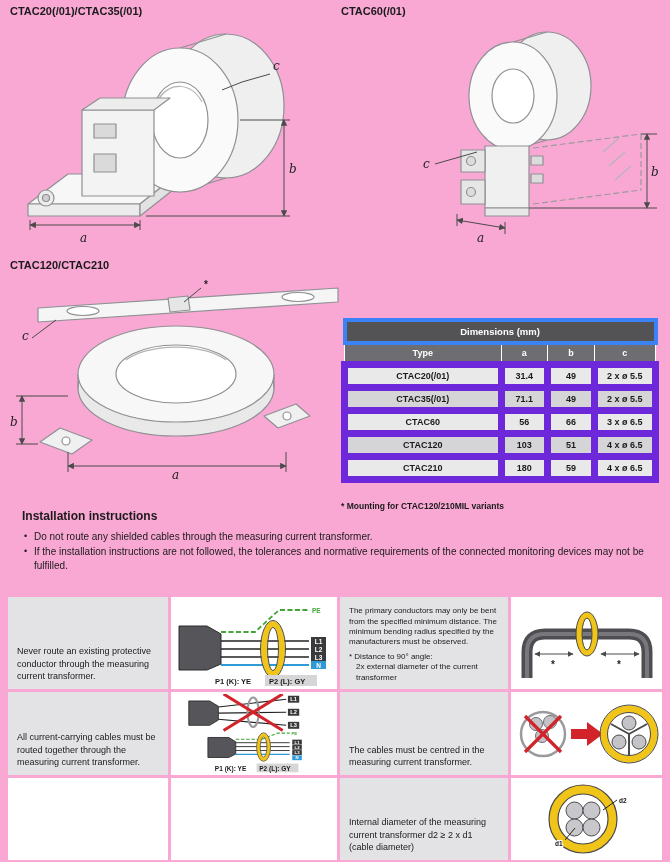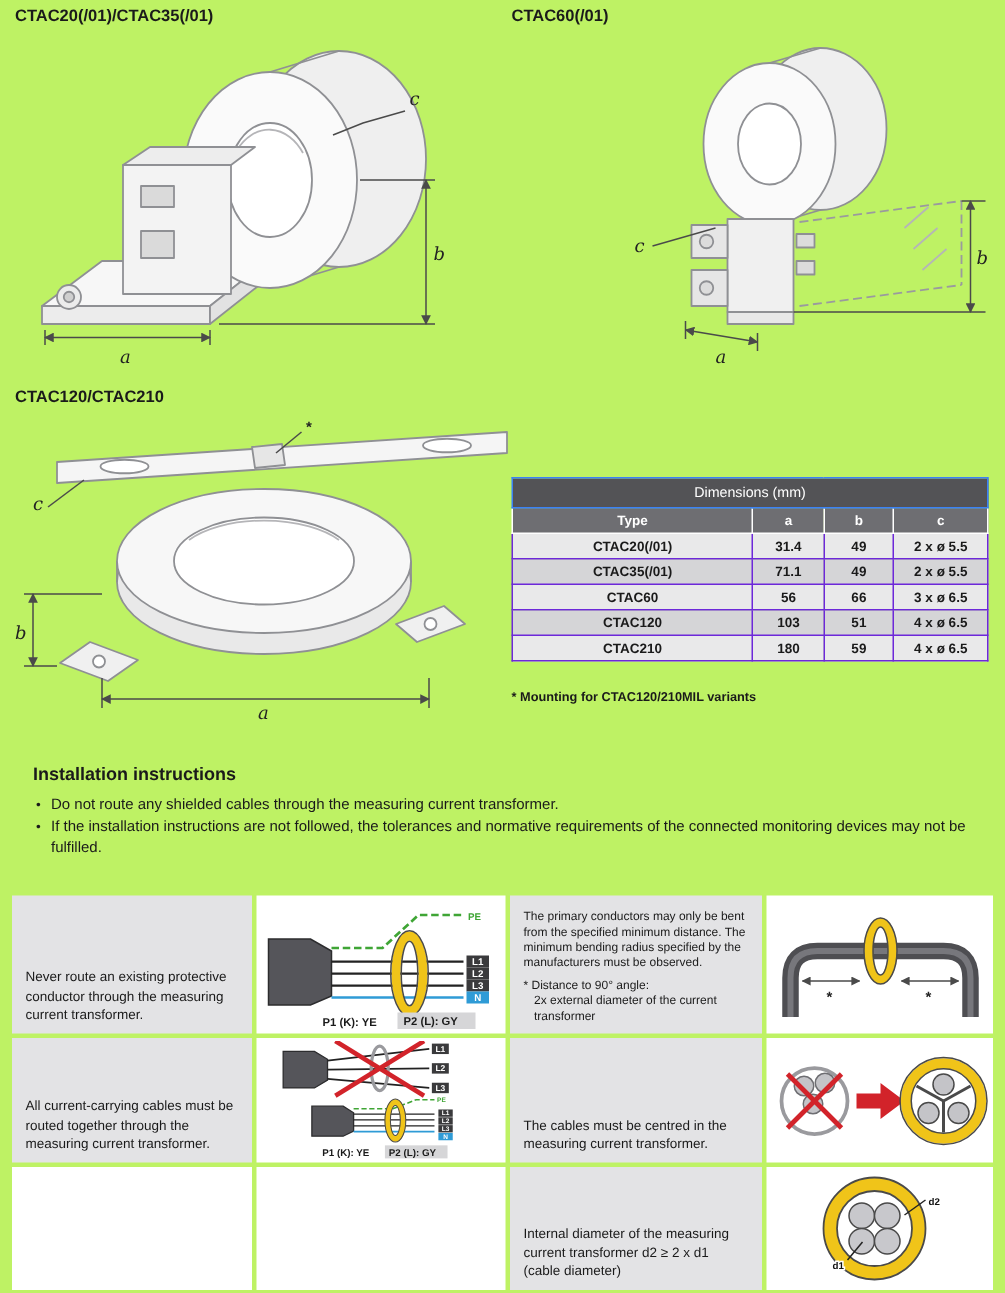--- a/index.html
+++ b/index.html
@@ -1,30 +1,30 @@
 <!DOCTYPE html>
 <html style="--ring-yellow: #f0c419; --wire-green: #3fa535; --wire-blue: #2f9bd6; --cross-red: #d2232a; --cable-gray: #55555a; --table-title-bg: #535356; --table-head-bg: #6e6e72; --row-light: #e9e9ea; --row-dark: #d5d5d7; --note-bg: #e3e3e5;"><head>
 <meta charset="utf-8">
 <style>
   *{margin:0;padding:0;box-sizing:border-box}
   body{background:#fff}
-  .page{position:relative;width:670px;height:862px;background:#bef264;overflow:hidden;
+  .page{position:relative;width:670px;height:862px;background:#f9a8d4;overflow:hidden;
         font-family:"Liberation Sans",sans-serif;color:#1a1a1a}
   .h-draw{position:absolute;font-size:11px;font-weight:bold;white-space:nowrap}
   .draw{position:absolute}
   .draw svg{display:block}
 
   
   .tbl-wrap{position:absolute;left:341px;top:318px;width:318px}
   table{border-collapse:collapse;width:100%}
-  .t-title th{background:var(--table-title-bg,#535356);color:#fff;font-size:9.5px;font-weight:normal;
-              padding:4px 2px;text-align:center;border:1px solid #3b82f6}
+  .t-title th{background:var(--table-title-bg,#535356);color:#fff;font-size:9.5px;font-weight:bold;
+              padding:4px 2px;text-align:center;border:4px solid #3b82f6}
   .t-head th{background:var(--table-head-bg,#6e6e72);color:#fff;font-size:9px;font-weight:bold;
              padding:3px 20px;border:1px solid #fff;text-align:center}
-  tbody td{font-size:9px;font-weight:bold;padding:3px 3px;text-align:center;border:1px solid #6d28d9}
+  tbody td{font-size:9px;font-weight:bold;padding:3px 3px;text-align:center;border:7px solid #6d28d9}
   tbody tr:nth-child(odd) td{background:var(--row-light,#e9e9ea)}
   tbody tr:nth-child(even) td{background:var(--row-dark,#d5d5d7)}
   .footnote{font-size:8.5px;font-weight:bold;margin-top:18px}
 
   
   .install{position:absolute;left:22px;top:509px;width:652px}
   .install h2{font-size:12px;margin-bottom:7px}
   .install ul{list-style:none}
   .install li{font-size:10px;line-height:1.45;padding-left:12px;position:relative}
   .install li::before{content:"\2022";position:absolute;left:2px;top:0;font-size:9px}

